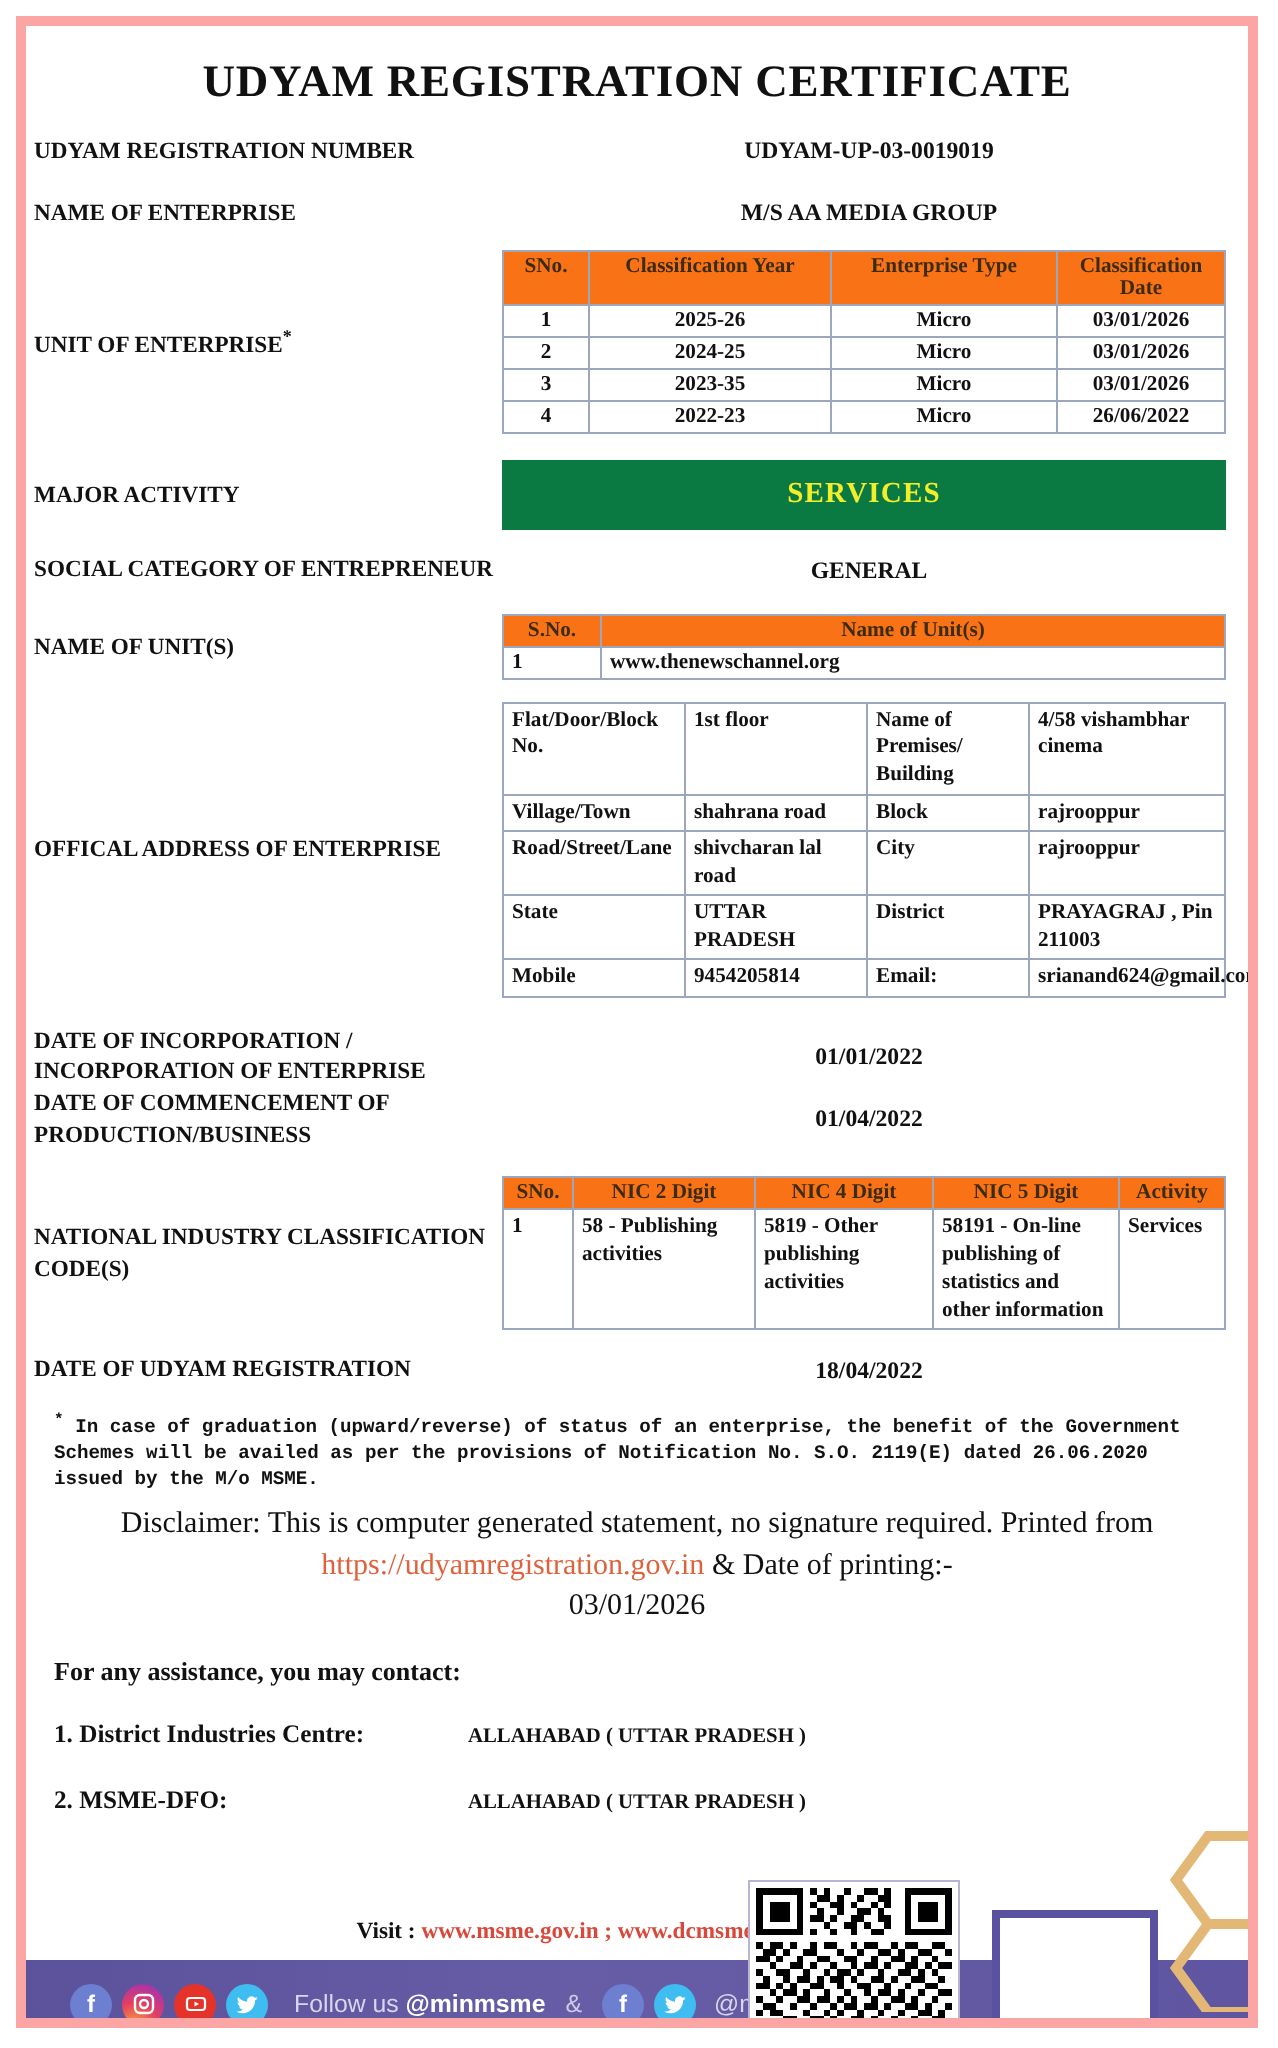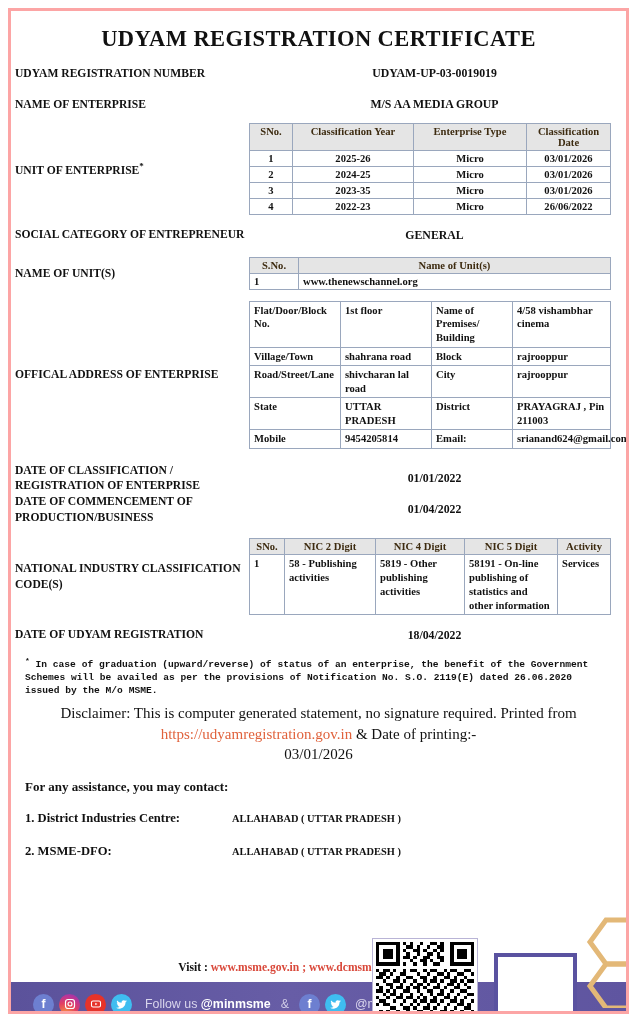--- a/index.html
+++ b/index.html
@@ -3,21 +3,21 @@
 <meta charset="utf-8">
 <style>
   html,body{margin:0;padding:0;background:#ffffff;}
   body{
     width:639px;height:1024px;overflow:hidden;position:relative;
     font-family:"Liberation Serif","DejaVu Serif",serif;
     color:#1a1a1a;
   }
   .page{
     position:absolute;left:8px;top:8px;width:621px;height:1006px;
-    background:#ffffff;border:3px solid #fca5a5;
+    background:#ffffff;border:5px solid #fca5a5;
     box-sizing:border-box;overflow:hidden;
   }
   .inner{position:relative;width:100%;height:100%;}
 
   .cert-title{
     text-align:center;font-weight:bold;font-size:22.5px;letter-spacing:.4px;
     margin-top:15px;color:#111;
   }
 
   
@@ -33,21 +33,21 @@
   }
   .val.center{text-align:center;}
   .sup{font-size:9px;vertical-align:super;font-weight:bold;}
 
   
   table.t{border-collapse:collapse;width:362px;table-layout:fixed;}
   table.t td,table.t th{
     border:1px solid #9aa7bd;padding:2px 4px;font-size:10.6px;
     font-weight:bold;color:#111;vertical-align:top;
   }
-  table.t th{background:#e5e5e5;color:#3d2b10;text-align:center;font-size:10.6px;}
+  table.t th{background:#f97316;color:#3d2b10;text-align:center;font-size:10.6px;}
 
   
   .cls td{text-align:center;font-size:11px;padding:2.2px 3px;}
   .cls th{font-size:11px;}
 
   
   .unit td{font-size:10.4px;padding:3px 5px;}
   .unit th{background:#ffffff;color:#111;border:1px solid #9aa7bd;}
   .unit .hdr-sno{width:40px;text-align:center;}
   .unit .sno{width:40px;text-align:left;}
@@ -186,20 +186,26 @@
             <td>4</td>
             <td>2022-23</td>
             <td>Micro</td>
             <td>26/06/2022</td>
           </tr>
         </tbody>
       </table>
     </div>
   </div>
 
+  <div class="row" style="margin-top:13px;">
+    <div class="lab">MAJOR ACTIVITY</div>
+    <div class="val">
+      <div class="banner">SERVICES</div>
+    </div>
+  </div>
 
   <div class="row" style="margin-top:12px;">
     <div class="lab">SOCIAL CATEGORY OF ENTREPRENEUR</div>
     <div class="val center">GENERAL</div>
   </div>
 
   <div class="row" style="margin-top:14px;">
     <div class="lab">NAME OF UNIT(S)</div>
     <div class="val">
       <table class="t unit">
@@ -253,21 +259,21 @@
             <td>9454205814</td>
             <td>Email:</td>
             <td>srianand624@gmail.com</td>
           </tr>
         </tbody>
       </table>
     </div>
   </div>
 
   <div class="row" style="margin-top:14px;">
-    <div class="lab">DATE OF CLASSIFICATION / REGISTRATION OF ENTERPRISE</div>
+    <div class="lab">DATE OF INCORPORATION / INCORPORATION OF ENTERPRISE</div>
     <div class="val center">01/01/2022</div>
   </div>
 
   <div class="row" style="">
     <div class="lab">DATE OF COMMENCEMENT OF PRODUCTION/BUSINESS</div>
     <div class="val center">01/04/2022</div>
   </div>
 
   <div class="row" style="margin-top:13px;">
     <div class="lab">NATIONAL INDUSTRY CLASSIFICATION CODE(S)</div>

